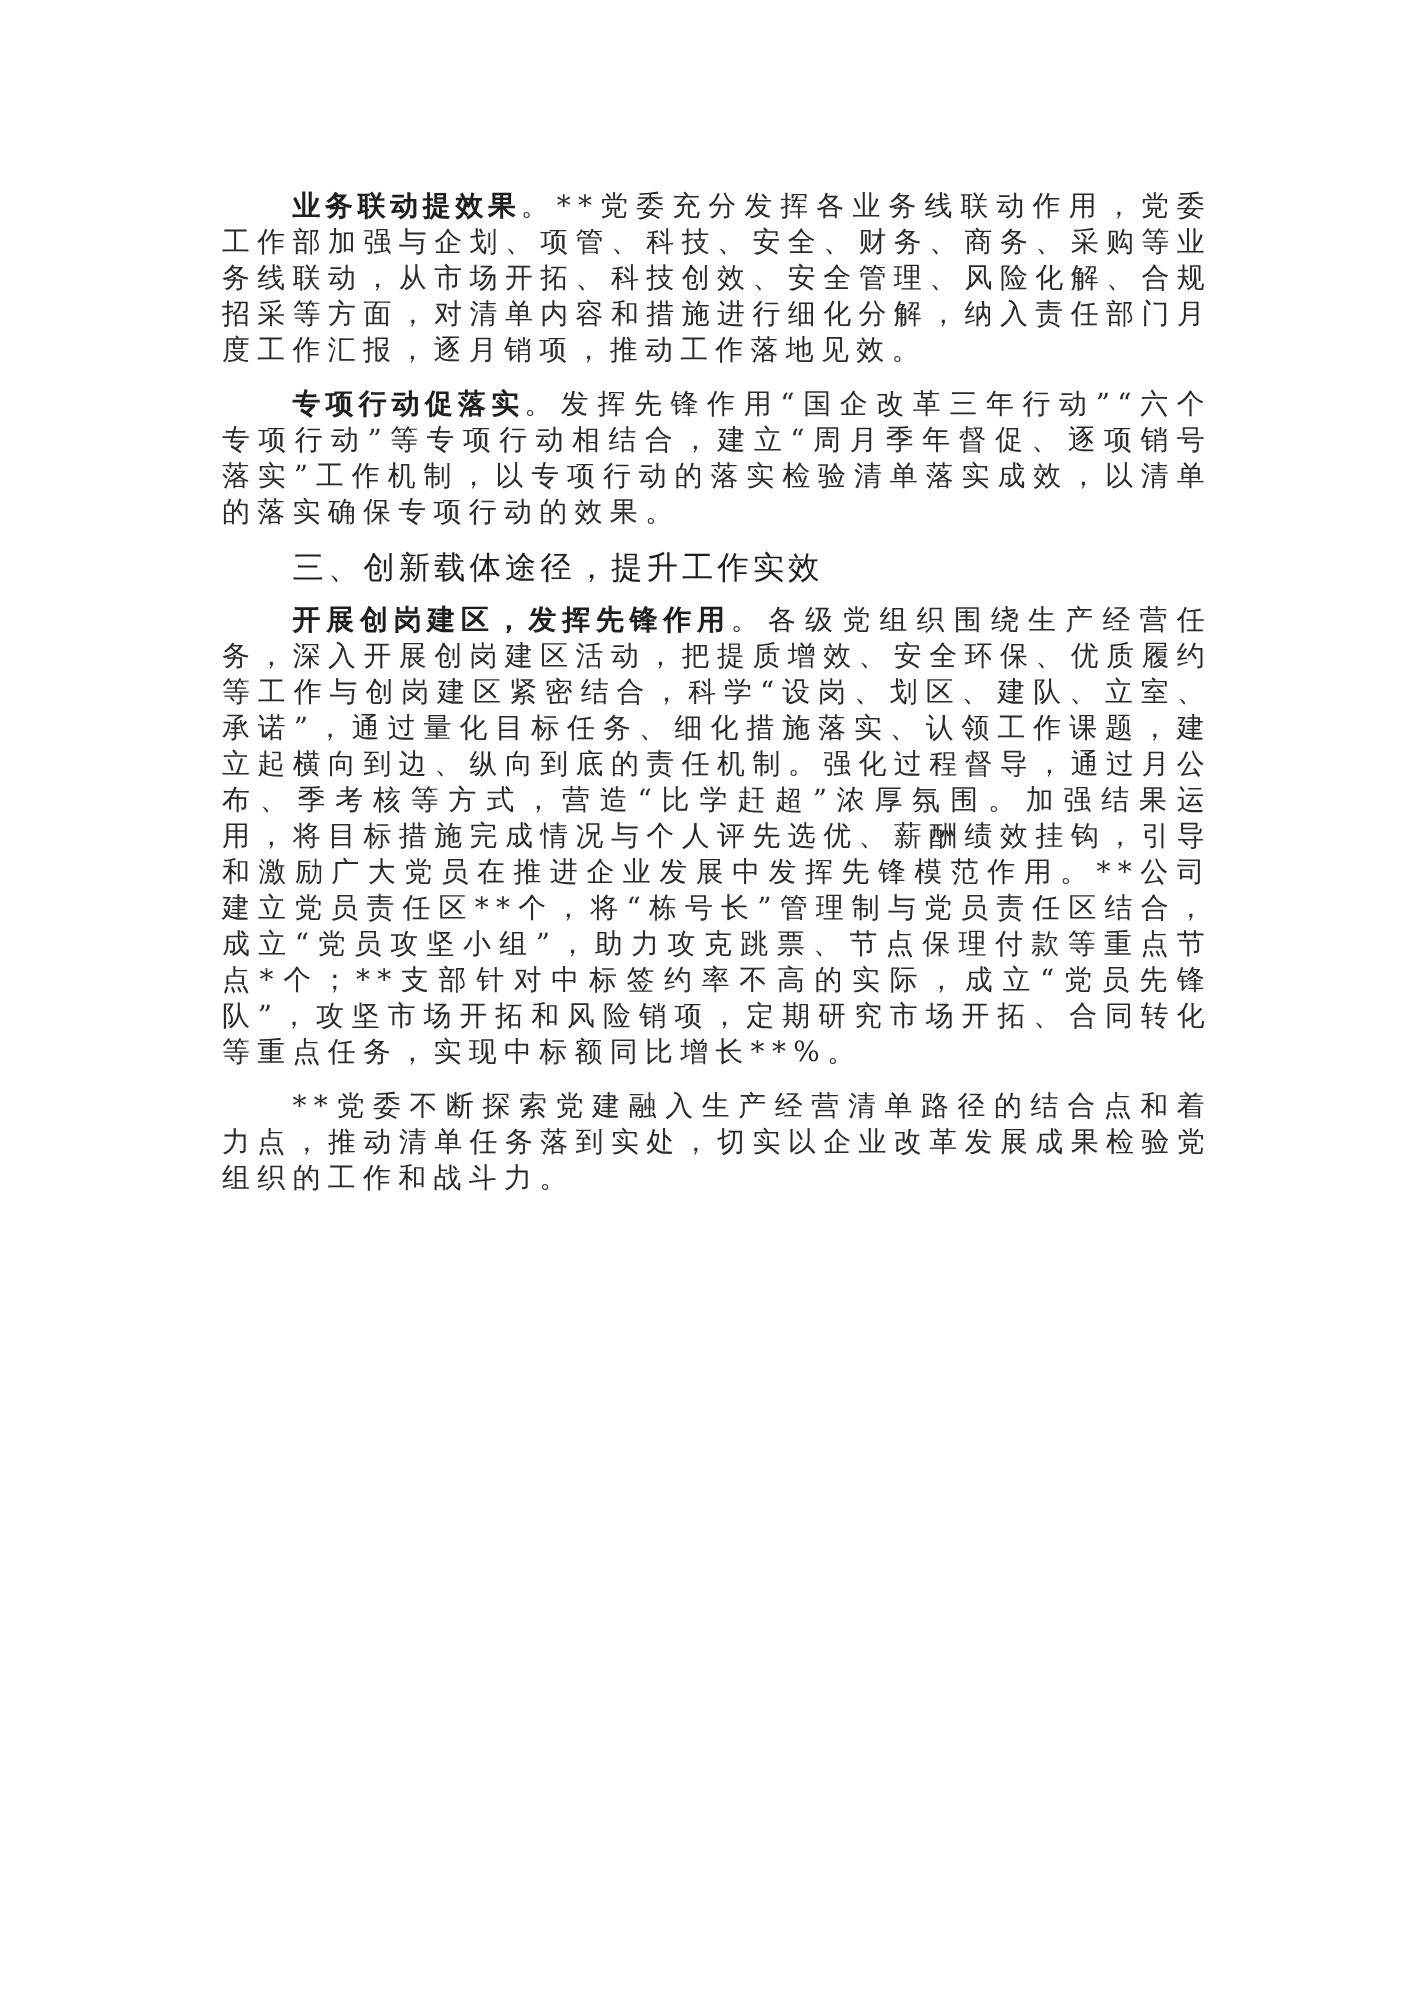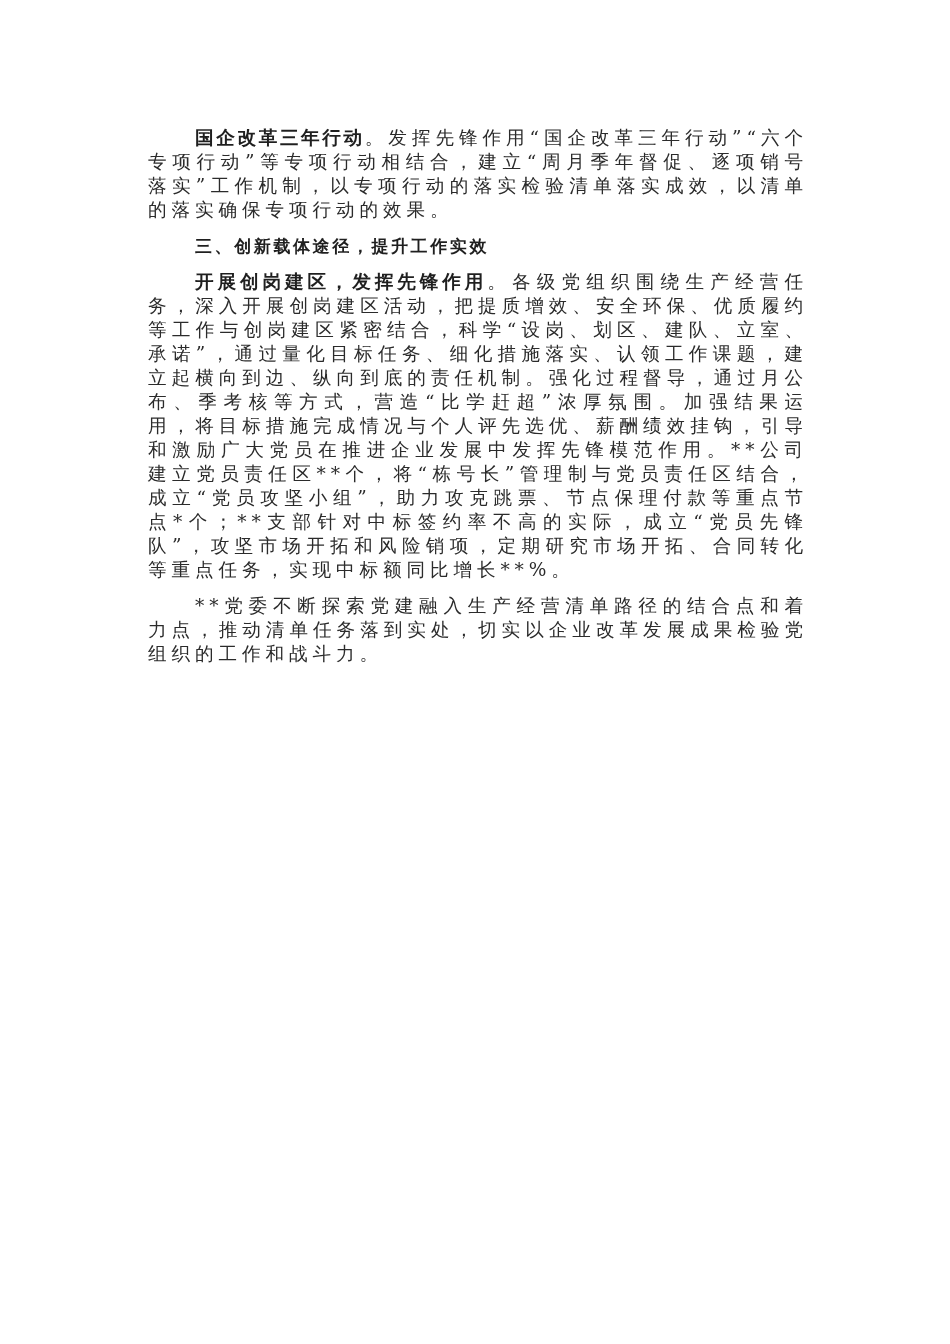--- a/index.html
+++ b/index.html
@@ -31,38 +31,41 @@
       word-break: break-all;
     }
     .lead {
       font-weight: bold;
       color: #1f1f1f;
       font-family: "DejaVu Sans", "Liberation Sans", sans-serif;
       letter-spacing: 2.6px;
     }
     .heading {
       margin: 0 0 12px 0;
-      font-size: 17px;
+      font-size: 21px;
       line-height: 24px;
       text-indent: 47px;
-      font-weight: bold;
+      font-weight: normal;
       letter-spacing: 2.6px;
       font-family: "DejaVu Sans", "Liberation Sans", sans-serif;
       color: #1f1f1f;
     }
   </style>
 </head>
 <body>
 
 <div class="page">
 
 
+  <p class="para">
+    <span class="lead">业务联动提效果</span><span>。**党委充分发挥各业务线联动作用，党委工作部加强与企划、项管、科技、安全、财务、商务、采购等业务线联动，从市场开拓、科技创效、安全管理、风险化解、合规招采等方面，对清单内容和措施进行细化分解，纳入责任部门月度工作汇报，逐月销项，推动工作落地见效。</span>
+  </p>
 
   <p class="para">
-    <span class="lead">国企改革三年行动</span><span>。发挥先锋作用“国企改革三年行动”“六个专项行动”等专项行动相结合，建立“周月季年督促、逐项销号落实”工作机制，以专项行动的落实检验清单落实成效，以清单的落实确保专项行动的效果。</span>
+    <span class="lead">专项行动促落实</span><span>。发挥先锋作用“国企改革三年行动”“六个专项行动”等专项行动相结合，建立“周月季年督促、逐项销号落实”工作机制，以专项行动的落实检验清单落实成效，以清单的落实确保专项行动的效果。</span>
   </p>
 
   <p class="heading">三、创新载体途径，提升工作实效</p>
 
   <p class="para">
     <span class="lead">开展创岗建区，发挥先锋作用</span><span>。各级党组织围绕生产经营任务，深入开展创岗建区活动，把提质增效、安全环保、优质履约等工作与创岗建区紧密结合，科学“设岗、划区、建队、立室、承诺”，通过量化目标任务、细化措施落实、认领工作课题，建立起横向到边、纵向到底的责任机制。强化过程督导，通过月公布、季考核等方式，营造“比学赶超”浓厚氛围。加强结果运用，将目标措施完成情况与个人评先选优、薪酬绩效挂钩，引导和激励广大党员在推进企业发展中发挥先锋模范作用。**公司建立党员责任区**个，将“栋号长”管理制与党员责任区结合，成立“党员攻坚小组”，助力攻克跳票、节点保理付款等重点节点*个；**支部针对中标签约率不高的实际，成立“党员先锋队”，攻坚市场开拓和风险销项，定期研究市场开拓、合同转化等重点任务，实现中标额同比增长**%。</span>
   </p>
 
   <p class="para">**党委不断探索党建融入生产经营清单路径的结合点和着力点，推动清单任务落到实处，切实以企业改革发展成果检验党组织的工作和战斗力。</p>
 

